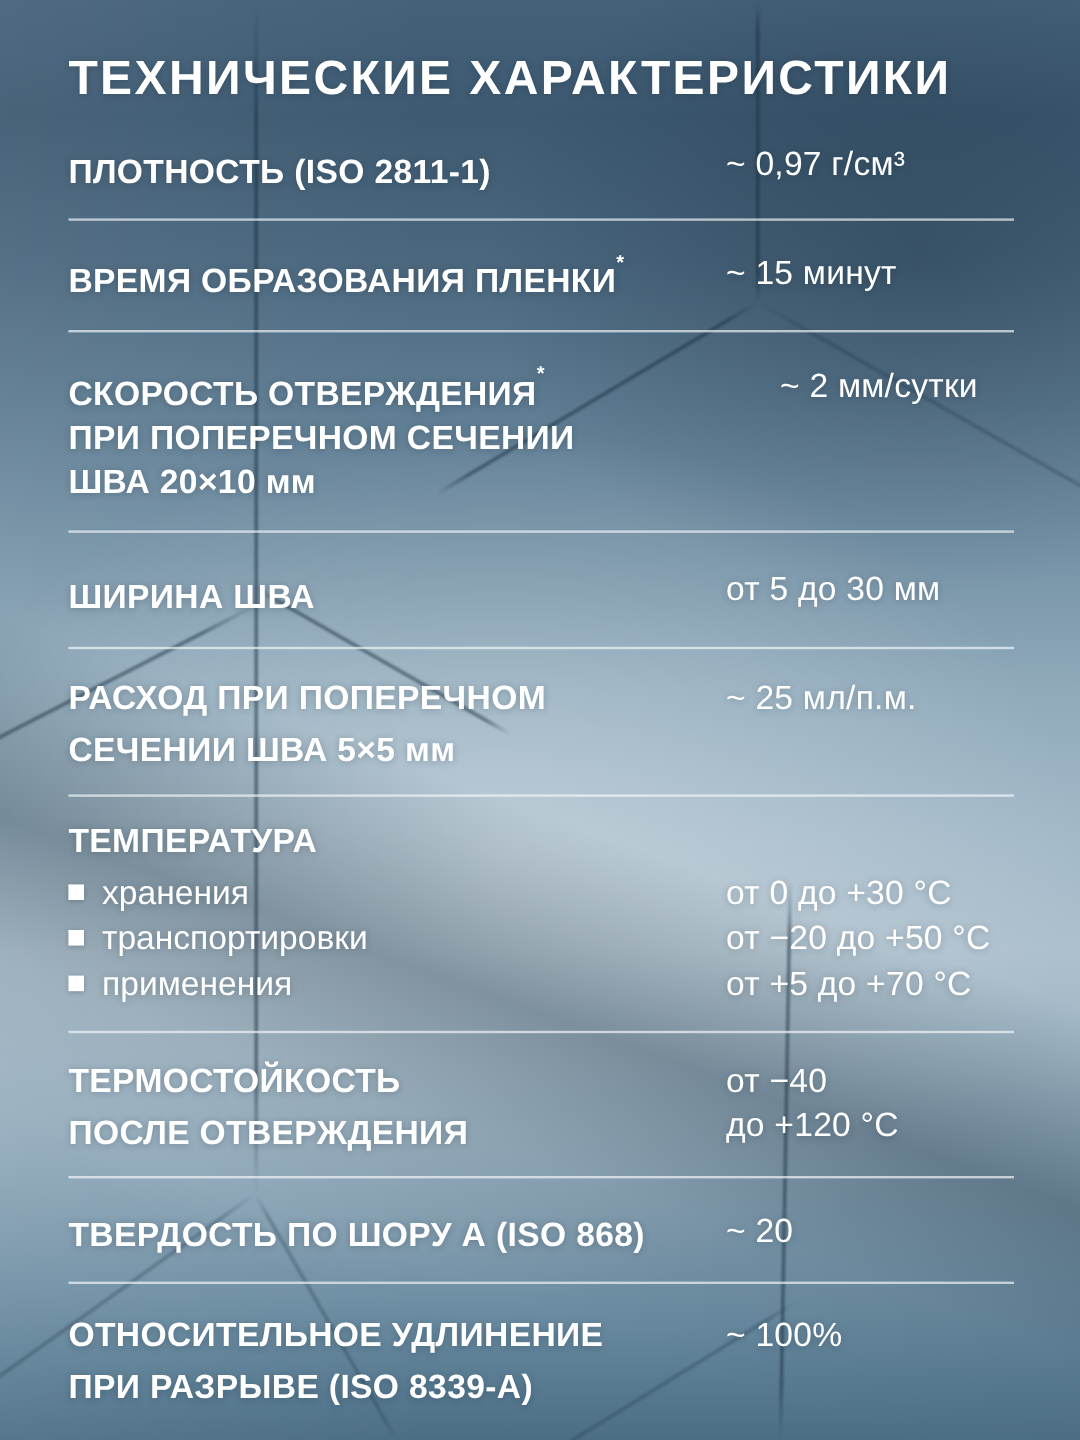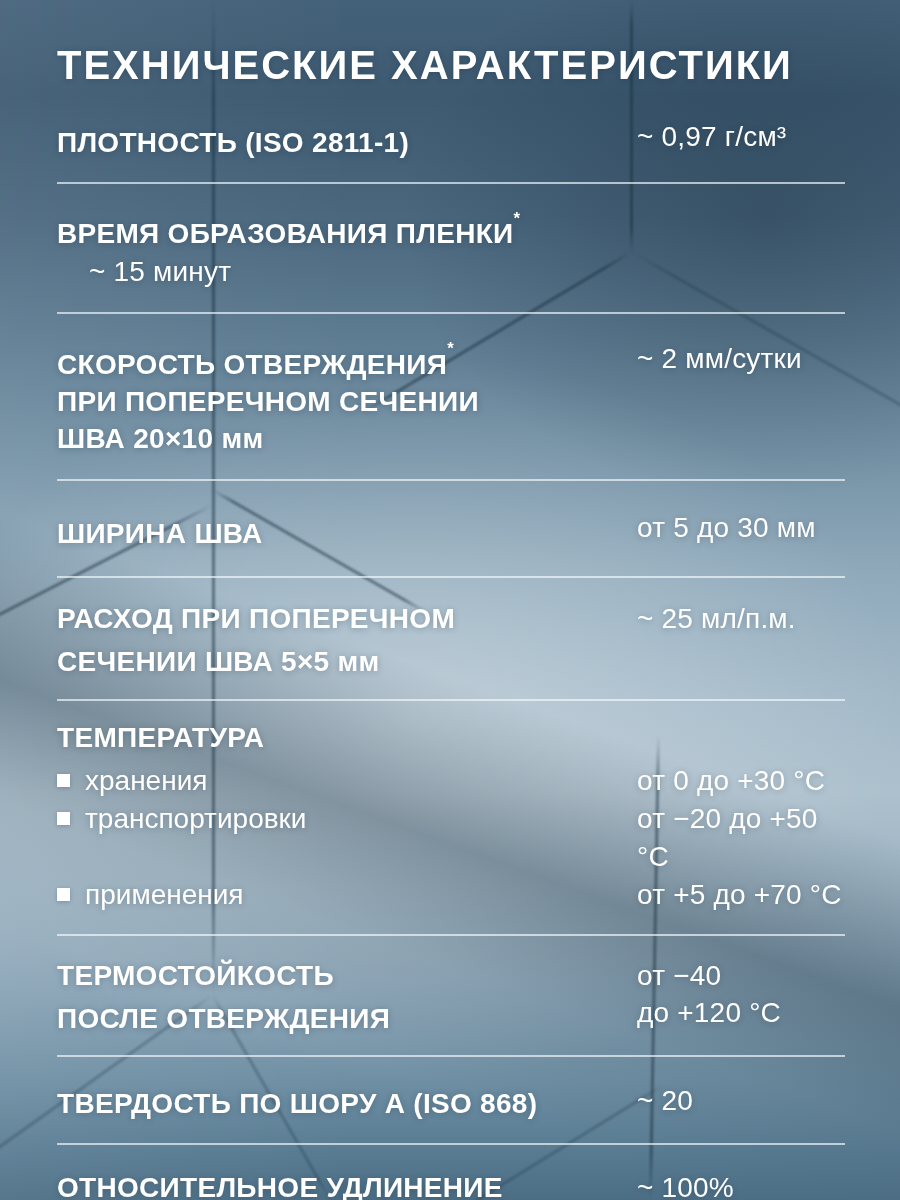--- a/index.html
+++ b/index.html
@@ -68,30 +68,29 @@
     width: 548px; flex: none;
     font-size: 28px; line-height: 37px; font-weight: 700;
     letter-spacing: 0.3px;
     white-space: pre-line;
   }
   .row .value, .temp-item .value {
     flex: 1;
     font-size: 28px; line-height: 37px; font-weight: 400;
     letter-spacing: 0.2px;
     white-space: pre-line;
-    margin-left: 32px;
   }
   sup.fn-mark { font-size: 60%; position: relative; top: -0.55em; font-weight: 700; }
   .divider {
     height: 2px;
     background: rgba(243,248,250,0.68);
   }
   .r1 { padding: 28px 0 21px 0; }
-  .r2 { padding: 25px 0 22px 0; flex-direction: column; }
-  .r3 { padding: 26px 0 22px 0; }
+  .r2 { padding: 25px 0 22px 0; }
+  .r3 { padding: 26px 0 22px 0; gap: 45px; }
   .r4 { padding: 28px 0 24px 0; }
   .r5 { padding: 22px 0 18px 0; }
   .temp-block { padding: 18px 0 20px 0; }
   .temp-block .label {
     font-size: 28px; line-height: 37px; font-weight: 700; letter-spacing: 0.3px;
     margin-bottom: 6px;
   }
   .temp-item { display: flex; align-items: flex-start; line-height: 38px; }
   .temp-name {
     width: 548px; flex: none;

